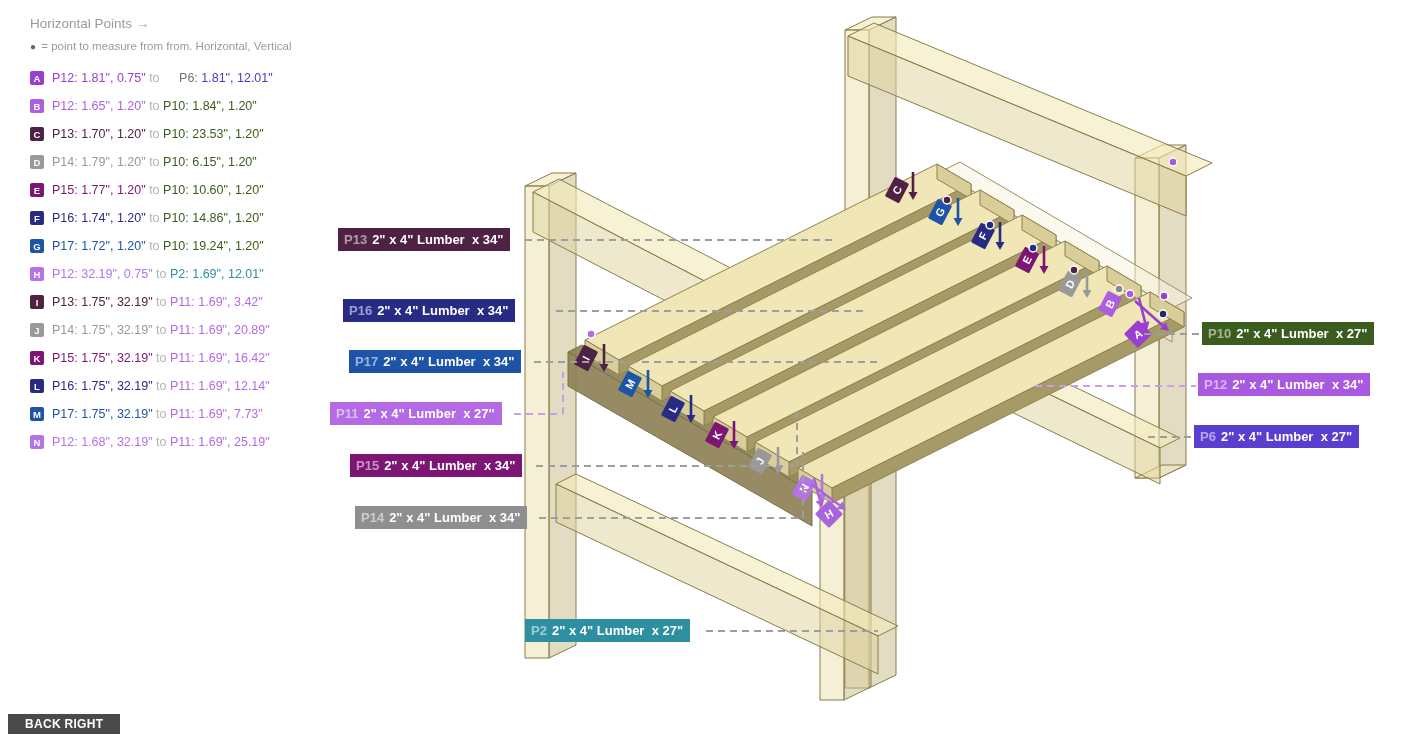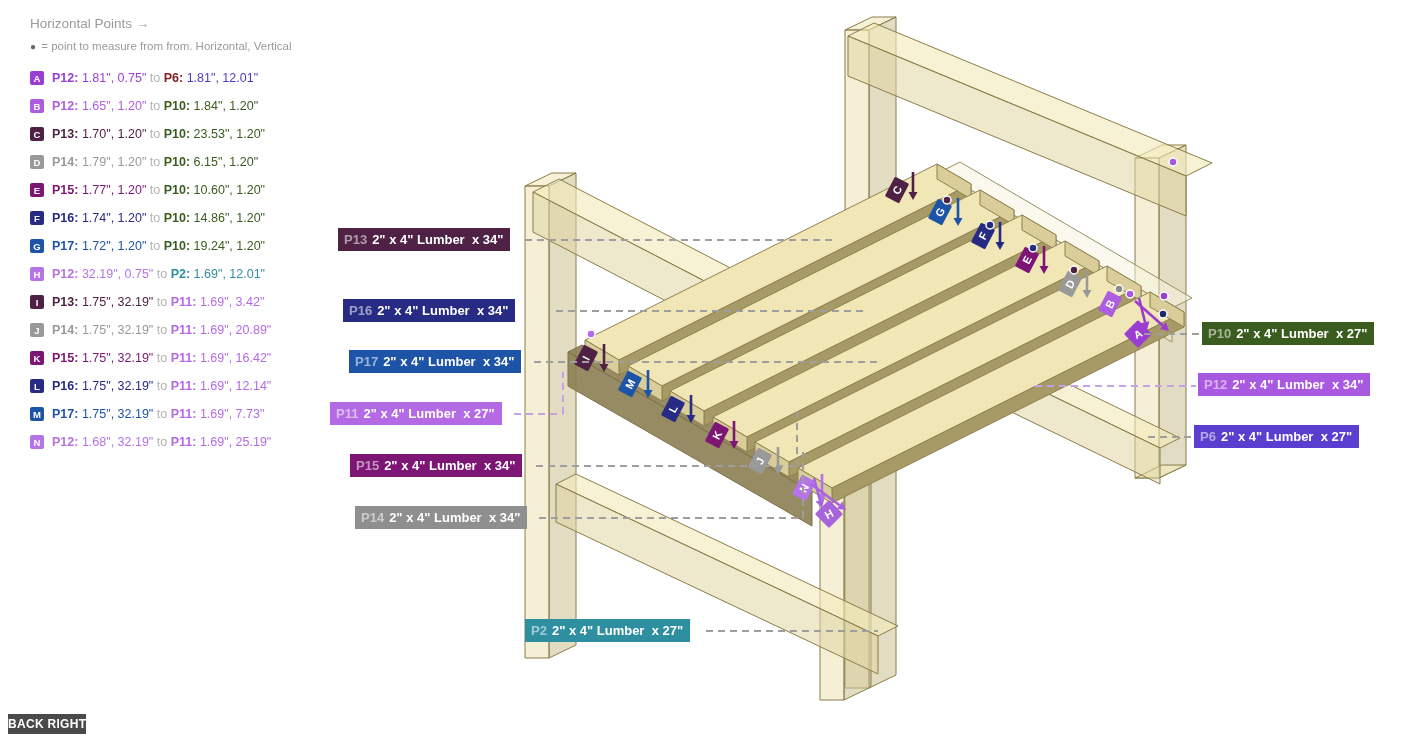--- a/index.html
+++ b/index.html
@@ -23,28 +23,28 @@
   
   #panel{position:absolute;left:30px;top:16px;}
   #cp-title{color:#9a9a9a;font-size:13.5px;}
   #cp-legend{color:#9a9a9a;font-size:11.5px;margin-top:9px;}
   #cp-legend .dot{color:#666;font-size:10px;margin-right:2px;}
   #conn-list{position:absolute;left:30px;top:64px;}
   .conn-row{display:flex;align-items:center;height:28px;font-size:12.5px;white-space:pre;}
   .conn-badge{width:14px;height:14px;border-radius:2px;color:#fff;font-size:9.5px;
       font-weight:bold;display:flex;align-items:center;justify-content:center;
       margin-right:8px;flex:0 0 auto;}
-  .seg-name{font-weight:bold;}
+  .seg-name{font-weight:normal;}
   .seg-to{color:#b3b3b3;}
   
   .plabel{position:absolute;color:#fff;font-size:13px;font-weight:bold;
       padding:4px 7px 4px 6px;white-space:pre;line-height:15px;}
   .plabel .pfx{color:rgba(255,255,255,0.55);margin-right:5px;}
   #view-tag{position:absolute;left:8px;top:714px;background:#4a4a4a;color:#fff;
-      font-size:12px;font-weight:bold;padding:3px 0;letter-spacing:0.3px;}
+      font-size:12px;font-weight:bold;padding:3px 17px;letter-spacing:0.3px;}
 </style>
 </head>
 <body>
 
 <svg id="diagram" viewBox="0 0 1424 741">
 
   <g>
     <polygon class="wtop" points="525,186 549,186 576,173 552,173"></polygon>
     <polygon class="wside" points="549,186 576,173 576,645 549,658"></polygon>
     <polygon class="wfront" points="525,186 549,186 549,658 525,658"></polygon>
@@ -247,21 +247,21 @@
 </svg>
 
 <div id="panel">
   <div id="cp-title">Horizontal Points →</div>
   <div id="cp-legend">
     <span class="dot">●</span>
     <span>= point to measure from from. Horizontal, Vertical</span>
   </div>
 </div>
 <div id="conn-list">
-    <div class="conn-row"><span class="conn-badge" style="background: rgb(154, 62, 210);">A</span><span class="seg-name" style="color: rgb(154, 62, 210);">P12:</span><span style="color: rgb(154, 62, 210);"> 1.81", 0.75"</span><span class="seg-to"> to </span><span class="seg-name" style="color: #7f1d1d;">P6:</span><span style="color: rgb(80, 56, 200);"> 1.81", 12.01"</span></div>
+    <div class="conn-row"><span class="conn-badge" style="background: rgb(154, 62, 210);">A</span><span class="seg-name" style="color: rgb(154, 62, 210);">P12:</span><span style="color: rgb(154, 62, 210);"> 1.81", 0.75"</span><span class="seg-to"> to </span><span class="seg-name" style="color: #737373; margin-left: 16px;">P6:</span><span style="color: rgb(80, 56, 200);"> 1.81", 12.01"</span></div>
     <div class="conn-row"><span class="conn-badge" style="background: rgb(173, 94, 224);">B</span><span class="seg-name" style="color: rgb(173, 94, 224);">P12:</span><span style="color: rgb(173, 94, 224);"> 1.65", 1.20"</span><span class="seg-to"> to </span><span class="seg-name" style="color: rgb(58, 92, 30);">P10:</span><span style="color: rgb(58, 92, 30);"> 1.84", 1.20"</span></div>
     <div class="conn-row"><span class="conn-badge" style="background: rgb(79, 33, 68);">C</span><span class="seg-name" style="color: rgb(79, 33, 68);">P13:</span><span style="color: rgb(79, 33, 68);"> 1.70", 1.20"</span><span class="seg-to"> to </span><span class="seg-name" style="color: rgb(58, 92, 30);">P10:</span><span style="color: rgb(58, 92, 30);"> 23.53", 1.20"</span></div>
     <div class="conn-row"><span class="conn-badge" style="background: rgb(153, 153, 153);">D</span><span class="seg-name" style="color: rgb(153, 153, 153);">P14:</span><span style="color: rgb(153, 153, 153);"> 1.79", 1.20"</span><span class="seg-to"> to </span><span class="seg-name" style="color: rgb(58, 92, 30);">P10:</span><span style="color: rgb(58, 92, 30);"> 6.15", 1.20"</span></div>
     <div class="conn-row"><span class="conn-badge" style="background: rgb(124, 21, 115);">E</span><span class="seg-name" style="color: rgb(124, 21, 115);">P15:</span><span style="color: rgb(124, 21, 115);"> 1.77", 1.20"</span><span class="seg-to"> to </span><span class="seg-name" style="color: rgb(58, 92, 30);">P10:</span><span style="color: rgb(58, 92, 30);"> 10.60", 1.20"</span></div>
     <div class="conn-row"><span class="conn-badge" style="background: rgb(39, 43, 132);">F</span><span class="seg-name" style="color: rgb(39, 43, 132);">P16:</span><span style="color: rgb(39, 43, 132);"> 1.74", 1.20"</span><span class="seg-to"> to </span><span class="seg-name" style="color: rgb(58, 92, 30);">P10:</span><span style="color: rgb(58, 92, 30);"> 14.86", 1.20"</span></div>
     <div class="conn-row"><span class="conn-badge" style="background: rgb(29, 84, 168);">G</span><span class="seg-name" style="color: rgb(29, 84, 168);">P17:</span><span style="color: rgb(29, 84, 168);"> 1.72", 1.20"</span><span class="seg-to"> to </span><span class="seg-name" style="color: rgb(58, 92, 30);">P10:</span><span style="color: rgb(58, 92, 30);"> 19.24", 1.20"</span></div>
     <div class="conn-row"><span class="conn-badge" style="background: rgb(181, 115, 232);">H</span><span class="seg-name" style="color: rgb(181, 115, 232);">P12:</span><span style="color: rgb(181, 115, 232);"> 32.19", 0.75"</span><span class="seg-to"> to </span><span class="seg-name" style="color: rgb(46, 143, 160); text-align: center;">P2:</span><span style="color: rgb(46, 143, 160);"> 1.69", 12.01"</span></div>
     <div class="conn-row"><span class="conn-badge" style="background: rgb(79, 33, 68);">I</span><span class="seg-name" style="color: rgb(79, 33, 68);">P13:</span><span style="color: rgb(79, 33, 68);"> 1.75", 32.19"</span><span class="seg-to"> to </span><span class="seg-name" style="color: rgb(180, 106, 228);">P11:</span><span style="color: rgb(180, 106, 228);"> 1.69", 3.42"</span></div>
     <div class="conn-row"><span class="conn-badge" style="background: rgb(153, 153, 153);">J</span><span class="seg-name" style="color: rgb(153, 153, 153);">P14:</span><span style="color: rgb(153, 153, 153);"> 1.75", 32.19"</span><span class="seg-to"> to </span><span class="seg-name" style="color: rgb(180, 106, 228);">P11:</span><span style="color: rgb(180, 106, 228);"> 1.69", 20.89"</span></div>
     <div class="conn-row"><span class="conn-badge" style="background: rgb(124, 21, 115);">K</span><span class="seg-name" style="color: rgb(124, 21, 115);">P15:</span><span style="color: rgb(124, 21, 115);"> 1.75", 32.19"</span><span class="seg-to"> to </span><span class="seg-name" style="color: rgb(180, 106, 228);">P11:</span><span style="color: rgb(180, 106, 228);"> 1.69", 16.42"</span></div>

